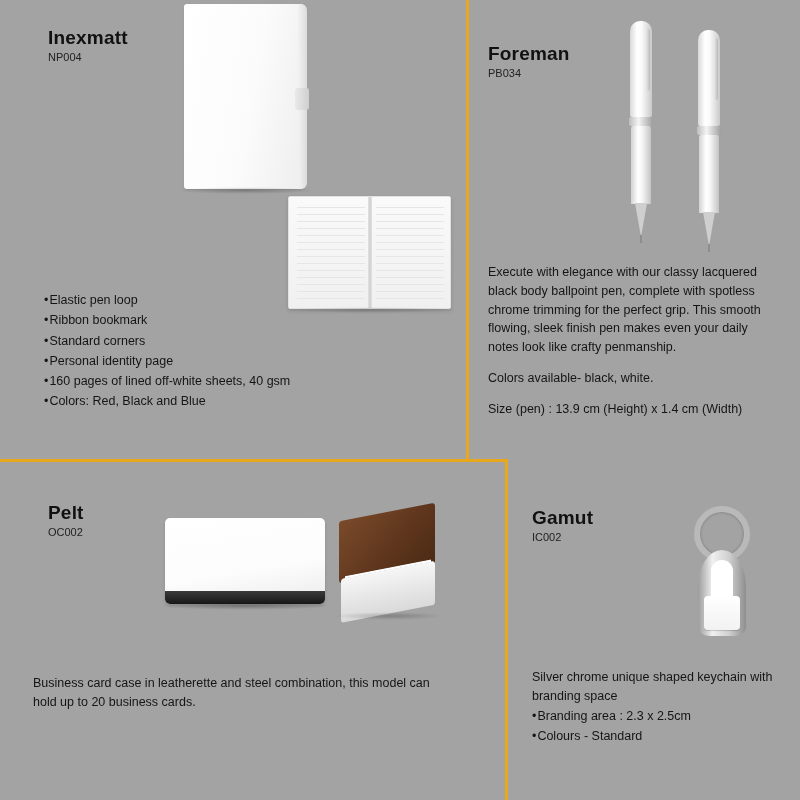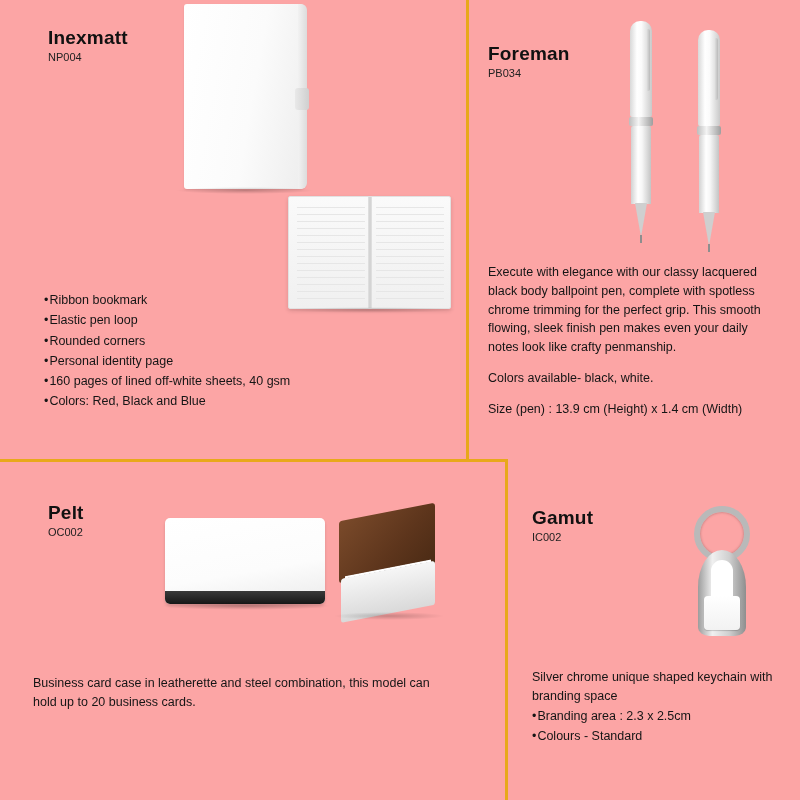--- a/index.html
+++ b/index.html
@@ -10,21 +10,21 @@
     height: 800px;
     background: #ffffff;
     font-family: "Liberation Sans", sans-serif;
     color: #1a1a1a;
     overflow: hidden;
   }
   #page {
     position: relative;
     width: 800px;
     height: 800px;
-    background: #fca5a5;
+    background: #a3a3a3;
   }
 
   
   .divider {
     position: absolute;
     background: #E8A81B;
   }
   .div-v-top   { left: 466px; top: 0px;   width: 3px;  height: 460px; }
   .div-h-mid   { left: 0px;   top: 459px; width: 469px; height: 3px; }
   .div-v-bot   { left: 505px; top: 459px; width: 3px;  height: 341px; }
@@ -256,23 +256,23 @@
     <div>
       <div class="nb-open">
         <div class="lines-l"></div>
         <div class="lines-r"></div>
         <div class="spine"></div>
       </div>
       <div class="nb-open-shadow"></div>
     </div>
 
     <ul class="bullets tl-bullets">
+      <li>Elastic pen loop</li>
       <li>Ribbon bookmark</li>
-      <li>Elastic pen loop</li>
-      <li>Rounded corners</li>
+      <li>Standard corners</li>
       <li>Personal identity page</li>
       <li>160 pages of lined off-white sheets, 40 gsm</li>
       <li>Colors: Red, Black and Blue</li>
     </ul>
   </section>
 
   <section class="panel p-tr">
     <div class="tr-head">
       <h2 class="title">Foreman</h2>
       <p class="code">PB034</p>

